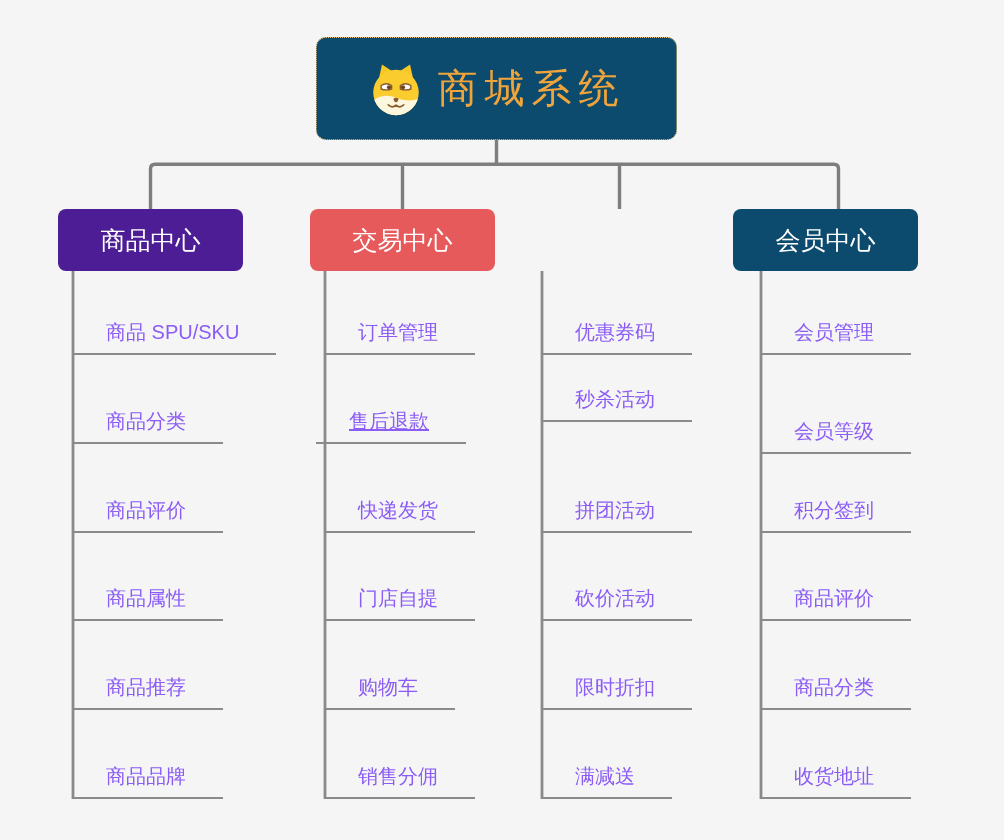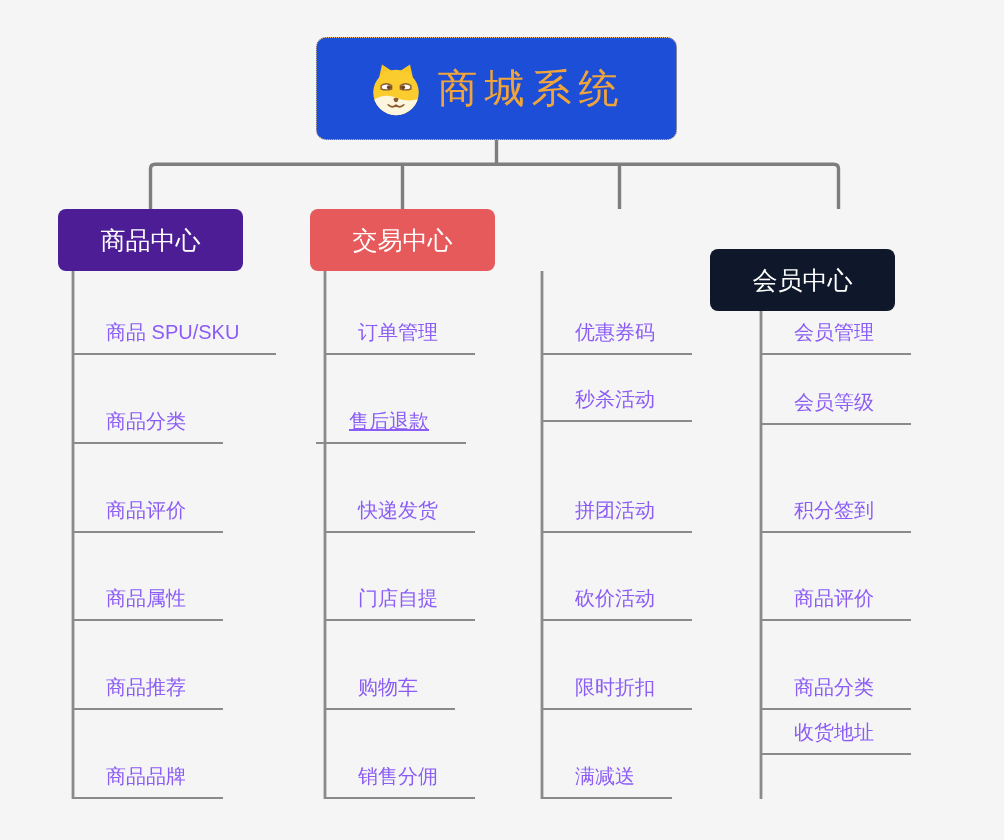--- a/index.html
+++ b/index.html
@@ -76,21 +76,21 @@
     <path class="conn" d="M150.5 209 L150.5 169 Q150.5 164.3 155.2 164.3 L833.8 164.3 Q838.5 164.3 838.5 169 L838.5 209" style="stroke: rgb(126, 126, 126);"></path>
     <path class="conn" d="M402.5 164.3 L402.5 209" style="stroke: rgb(126, 126, 126);"></path>
     <path class="conn" d="M619.5 164.3 L619.5 209" style="stroke: rgb(126, 126, 126);"></path>
 
     <path class="leafline" d="M73 271 L73 799" style="stroke: rgb(138, 138, 138);"></path>
     <path class="leafline" d="M325 271 L325 799" style="stroke: rgb(138, 138, 138);"></path>
     <path class="leafline" d="M542 271 L542 799" style="stroke: rgb(138, 138, 138);"></path>
     <path class="leafline" d="M761 271 L761 799" style="stroke: rgb(138, 138, 138);"></path>
   </svg>
 
-  <div class="root-node" style="border-color: rgb(240, 193, 105); background: #1d4ed8;">
+  <div class="root-node" style="border-color: rgb(240, 193, 105); background: #0c4a6e;">
     <svg class="doge" viewBox="0 0 64 64">
 
       <path d="M12 22 L16 4 L30 13 Z" fill="#F8C723"></path>
       <path d="M52 22 L48 4 L34 13 Z" fill="#F8C723"></path>
 
       <circle cx="32" cy="36" r="26" fill="#FACC2E"></circle>
       <clipPath id="headclip">
           <circle cx="32" cy="36" r="26"></circle>
         </clipPath>
       <g clip-path="url(#headclip)">
@@ -105,21 +105,21 @@
       </g>
 
       <path d="M29 43 Q32 41 35 43 Q34 47 32 47 Q30 47 29 43 Z" fill="#8A5A2B"></path>
       <path d="M23 50 Q27.5 54.5 32 50.5 Q36.5 54.5 41 50" fill="none" stroke="#8A5A2B" stroke-width="1.8" stroke-linecap="round"></path>
     </svg>
     <span class="root-title" style="color: rgb(240, 164, 60);">商城系统</span>
   </div>
 
   <div class="branch-node" style="left: 58px; background-color: #4c1d95;">商品中心</div>
   <div class="branch-node" style="left: 310px; background-color: rgb(230, 90, 91);">交易中心</div>
-  <div class="branch-node" style="left: 710px; background-color: #0f172a; margin-top: 40px;">会员中心</div>
+  <div class="branch-node" style="left: 733px; background-color: #0c4a6e;">会员中心</div>
 
   <div id="leaves">
       <div class="leaf" style="left: 73px; top: 320px; border-bottom-color: rgb(138, 138, 138);">商品 SPU/SKU</div>
       <div class="leaf" style="left: 73px; top: 409px; border-bottom-color: rgb(138, 138, 138);">商品分类</div>
       <div class="leaf" style="left: 73px; top: 498px; border-bottom-color: rgb(138, 138, 138);">商品评价</div>
       <div class="leaf" style="left: 73px; top: 586px; border-bottom-color: rgb(138, 138, 138);">商品属性</div>
       <div class="leaf" style="left: 73px; top: 675px; border-bottom-color: rgb(138, 138, 138);">商品推荐</div>
       <div class="leaf" style="left: 73px; top: 764px; border-bottom-color: rgb(138, 138, 138);">商品品牌</div>
       <div class="leaf" style="left: 325px; top: 320px; border-bottom-color: rgb(138, 138, 138);">订单管理</div>
       <div class="leaf" style="left: 316px; top: 409px; border-bottom-color: rgb(138, 138, 138); text-decoration: underline;">售后退款</div>
@@ -127,20 +127,20 @@
       <div class="leaf" style="left: 325px; top: 586px; border-bottom-color: rgb(138, 138, 138);">门店自提</div>
       <div class="leaf" style="left: 325px; top: 675px; border-bottom-color: rgb(138, 138, 138);">购物车</div>
       <div class="leaf" style="left: 325px; top: 764px; border-bottom-color: rgb(138, 138, 138);">销售分佣</div>
       <div class="leaf" style="left: 542px; top: 320px; border-bottom-color: rgb(138, 138, 138);">优惠券码</div>
       <div class="leaf" style="left: 542px; top: 387px; border-bottom-color: rgb(138, 138, 138);">秒杀活动</div>
       <div class="leaf" style="left: 542px; top: 498px; border-bottom-color: rgb(138, 138, 138);">拼团活动</div>
       <div class="leaf" style="left: 542px; top: 586px; border-bottom-color: rgb(138, 138, 138);">砍价活动</div>
       <div class="leaf" style="left: 542px; top: 675px; border-bottom-color: rgb(138, 138, 138);">限时折扣</div>
       <div class="leaf" style="left: 542px; top: 764px; border-bottom-color: rgb(138, 138, 138);">满减送</div>
       <div class="leaf" style="left: 761px; top: 320px; border-bottom-color: rgb(138, 138, 138);">会员管理</div>
-      <div class="leaf" style="left: 761px; top: 390px; border-bottom-color: rgb(138, 138, 138);">会员等级</div>
+      <div class="leaf" style="left: 761px; top: 419px; border-bottom-color: rgb(138, 138, 138);">会员等级</div>
       <div class="leaf" style="left: 761px; top: 498px; border-bottom-color: rgb(138, 138, 138);">积分签到</div>
       <div class="leaf" style="left: 761px; top: 586px; border-bottom-color: rgb(138, 138, 138);">商品评价</div>
       <div class="leaf" style="left: 761px; top: 675px; border-bottom-color: rgb(138, 138, 138);">商品分类</div>
-      <div class="leaf" style="left: 761px; top: 720px; border-bottom-color: rgb(138, 138, 138);">收货地址</div>
+      <div class="leaf" style="left: 761px; top: 764px; border-bottom-color: rgb(138, 138, 138);">收货地址</div>
     </div>
 
 </div>
 
 </body></html>

